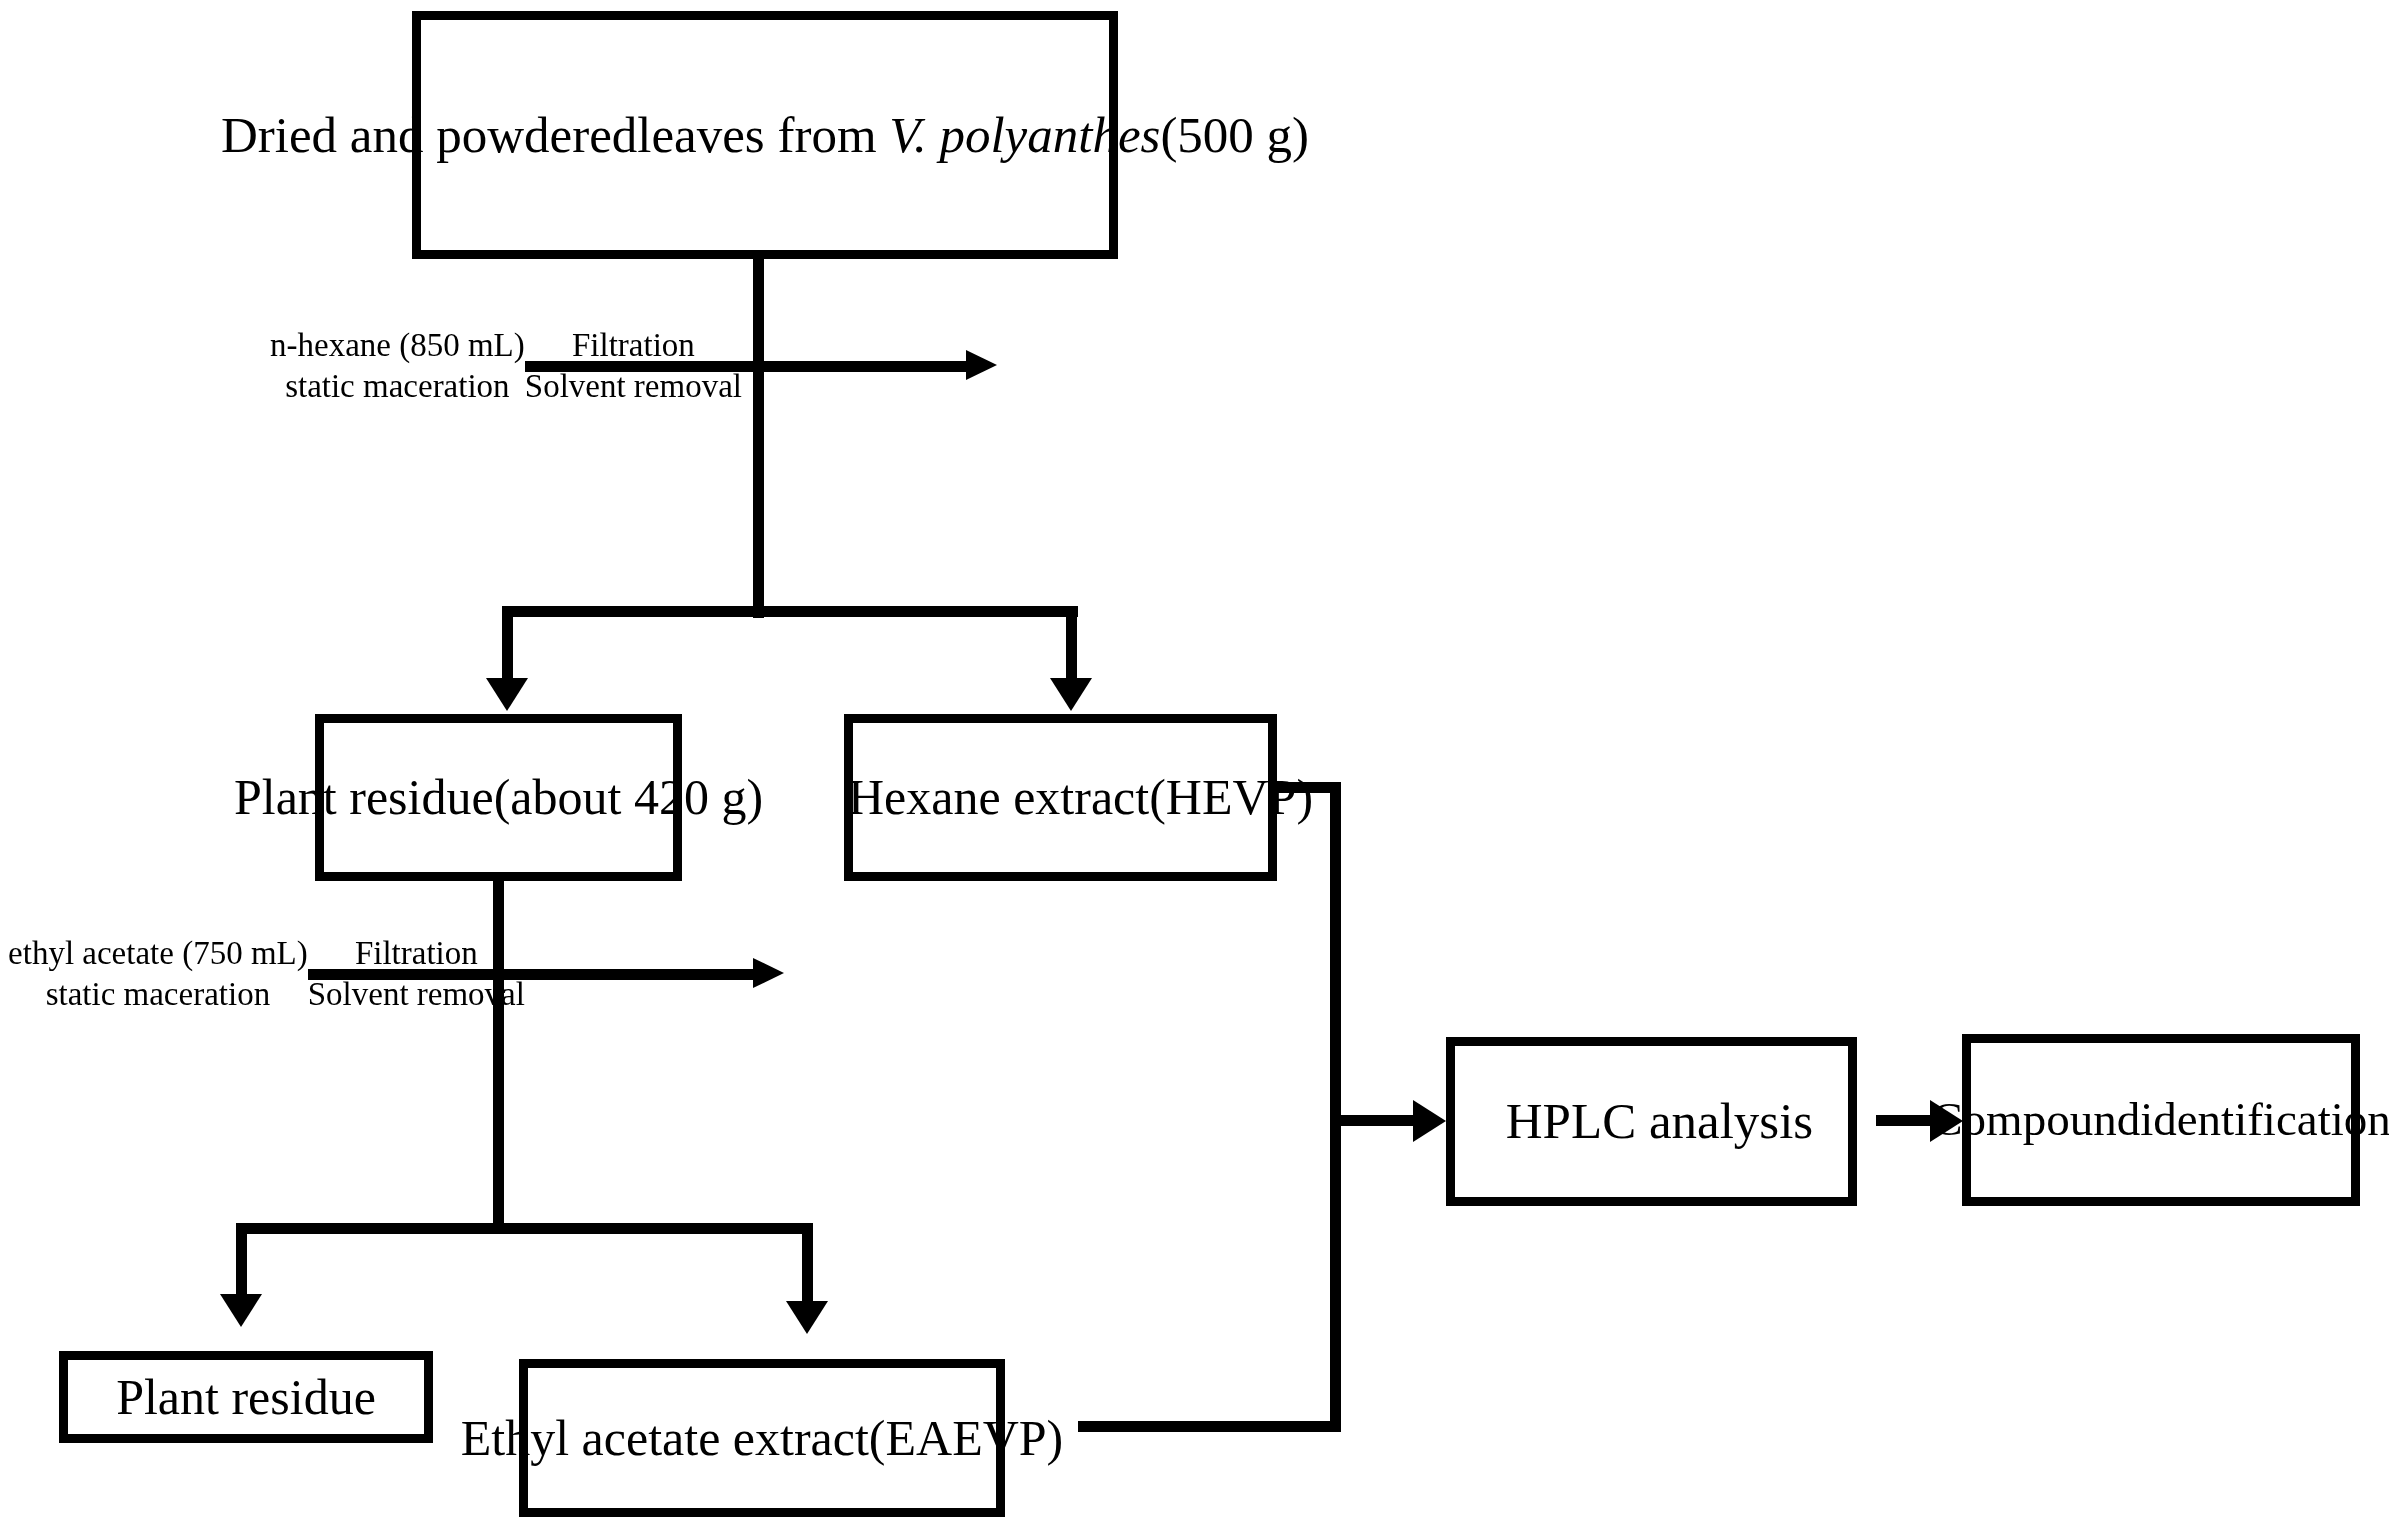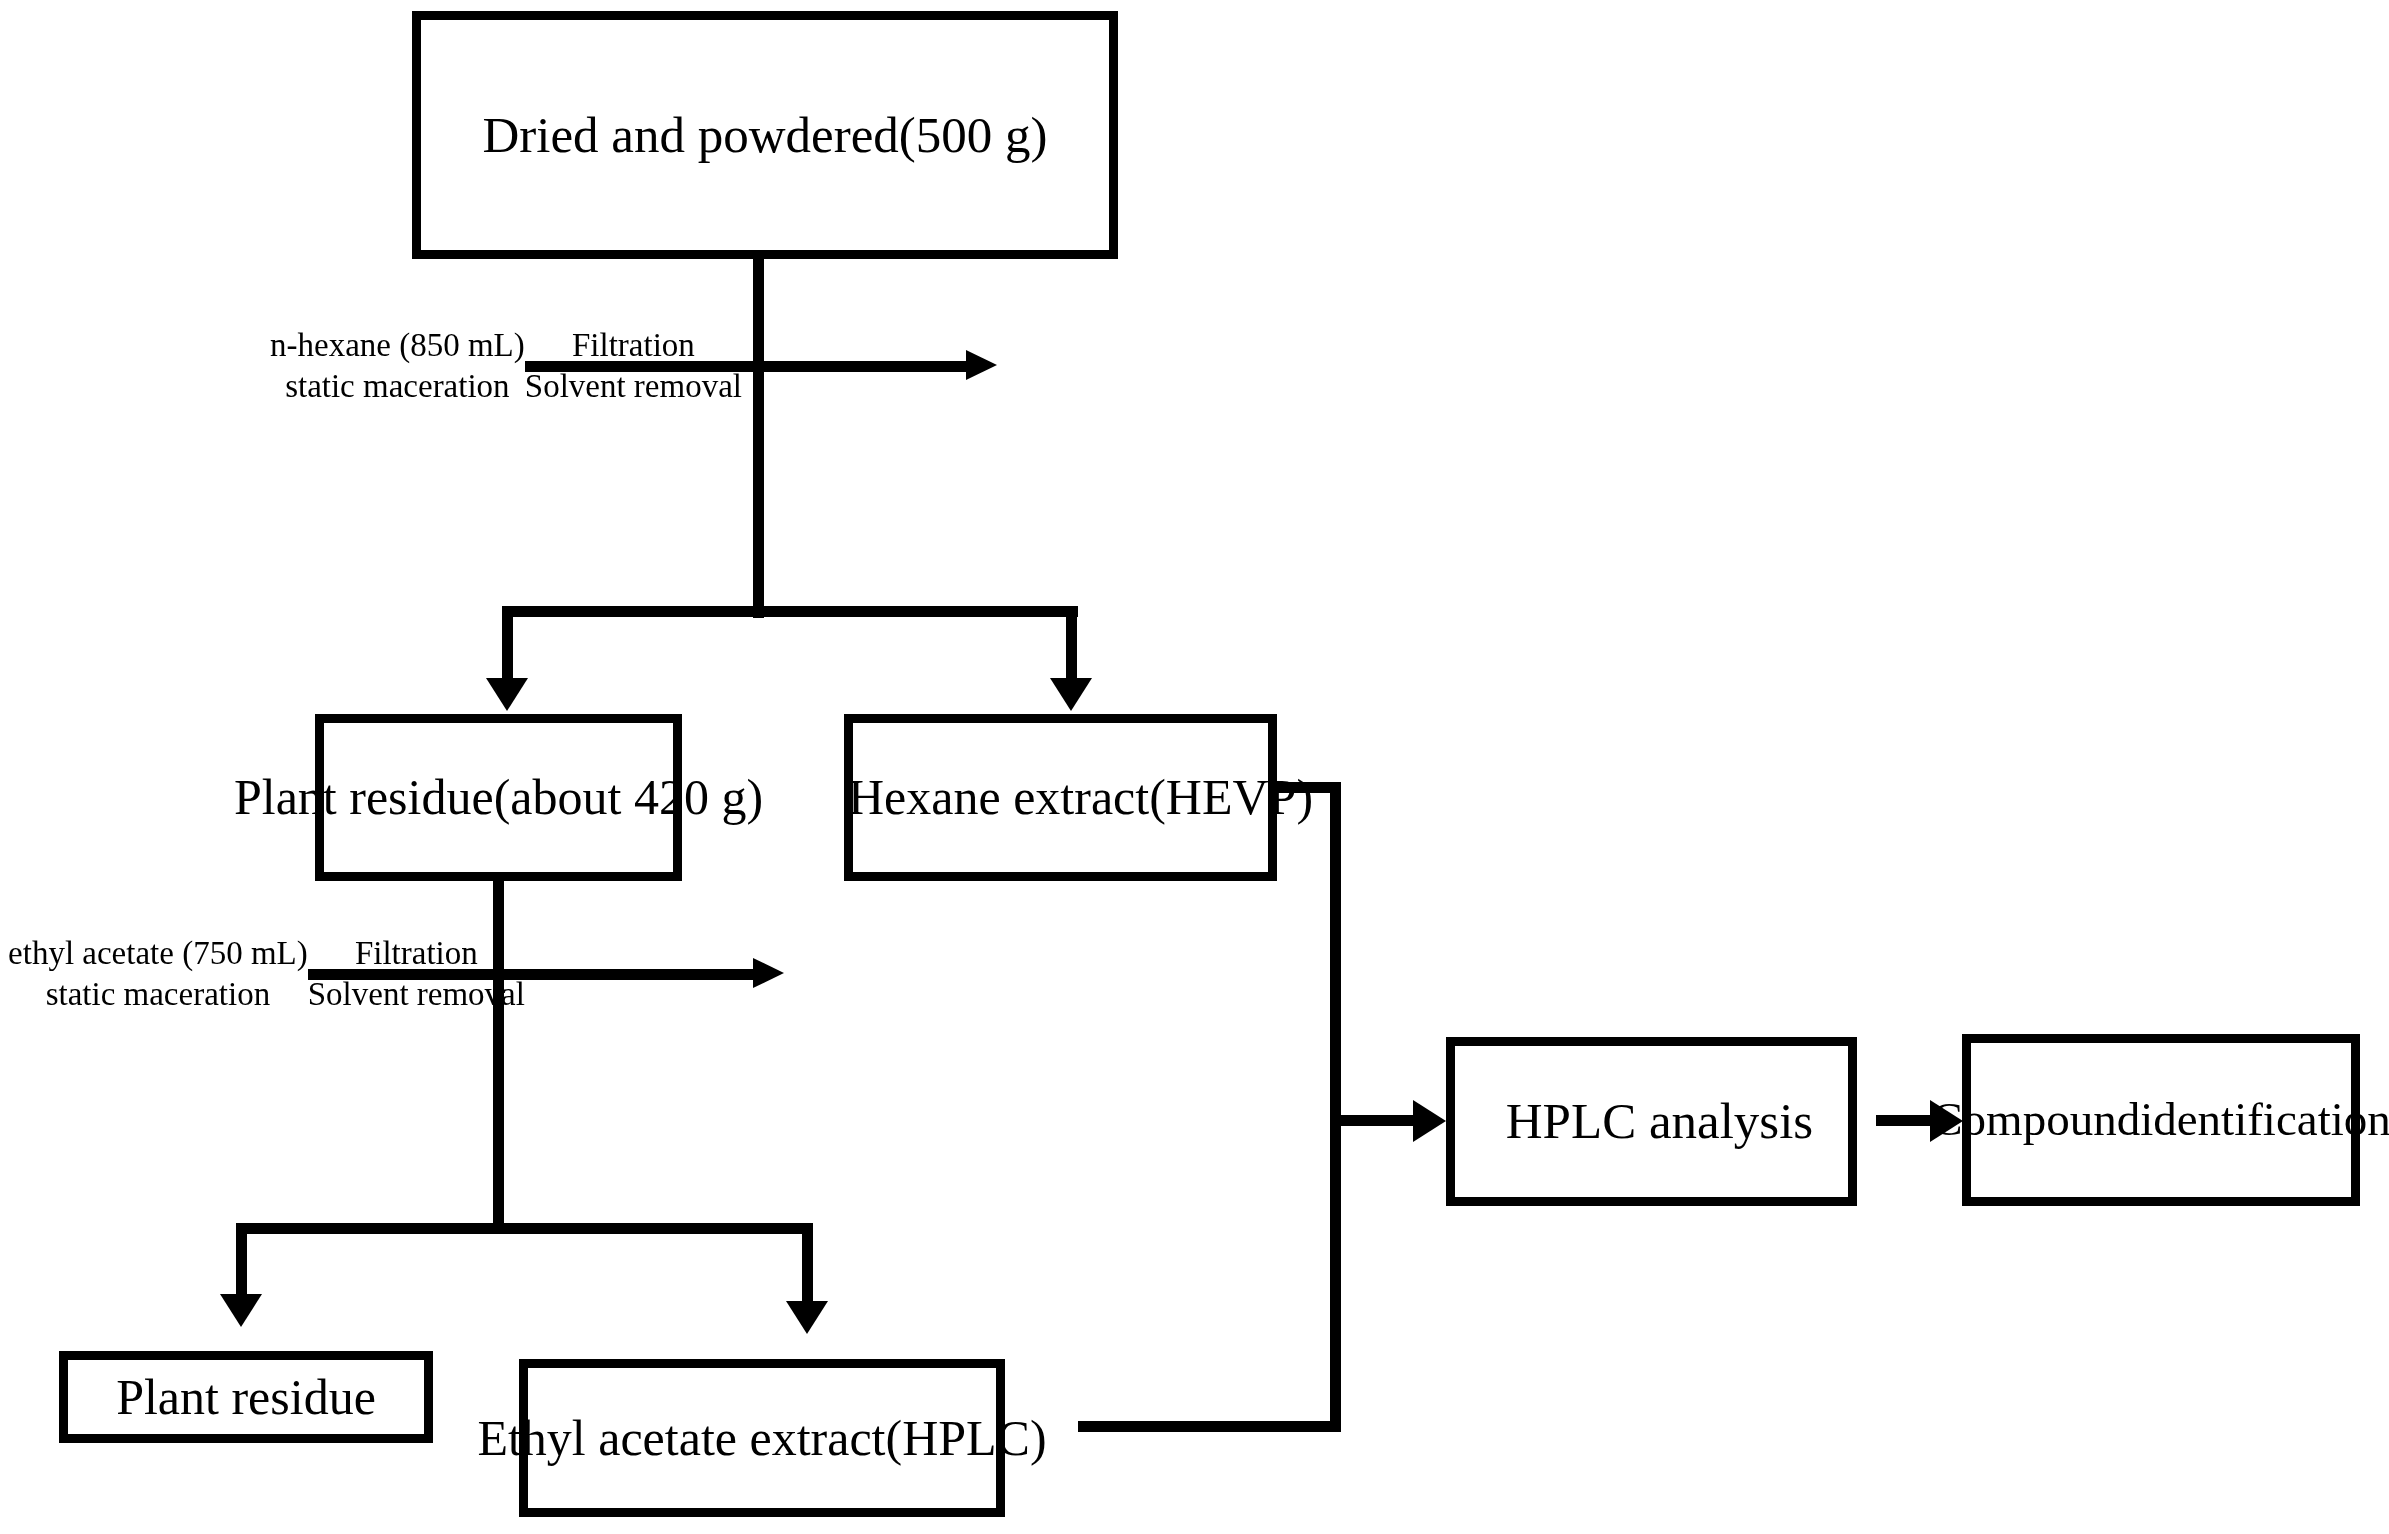--- a/index.html
+++ b/index.html
@@ -109,20 +109,21 @@
   #annot-etac .rule-bar { width: 445px; }
   #annot-etac .rule-head { left: 445px; }
 </style>
 </head>
 <body>
 
 <div id="stage">
 
   <div class="node" id="node-source">
     <span class="line">Dried and powdered</span>
+    <span class="line"><span>leaves from </span><span class="it">V. polyanthes</span></span>
     <span class="line">(500 g)</span>
   </div>
 
   <div class="node" id="node-plant-res">
     <span class="line">Plant residue</span>
     <span class="line">(about 420 g)</span>
   </div>
 
   <div class="node" id="node-hexane">
     <span class="line">Hexane extract</span>
@@ -137,21 +138,21 @@
     <span class="line">Compound</span>
     <span class="line">identification</span>
   </div>
 
   <div class="node" id="node-plant-res-2">
     <span class="line">Plant residue</span>
   </div>
 
   <div class="node" id="node-eaevp">
     <span class="line">Ethyl acetate extract</span>
-    <span class="line">(HPLC)</span>
+    <span class="line">(EAEVP)</span>
   </div>
 
   <div class="vline" style="left:753px; top:259px; width:11.4px; height:359px;"></div>
   <div class="hline" style="left:502px; top:606px; width:576px; height:11.4px;"></div>
   <div class="vline" style="left:502px; top:606px; width:11.4px; height:76px;"></div>
   <div class="arrow-down" style="left:486px; top:678px;"></div>
   <div class="vline" style="left:1066px; top:606px; width:11.4px; height:76px;"></div>
   <div class="arrow-down" style="left:1050px; top:678px;"></div>
 
   <div class="vline" style="left:493px; top:881px; width:11.4px; height:348px;"></div>

